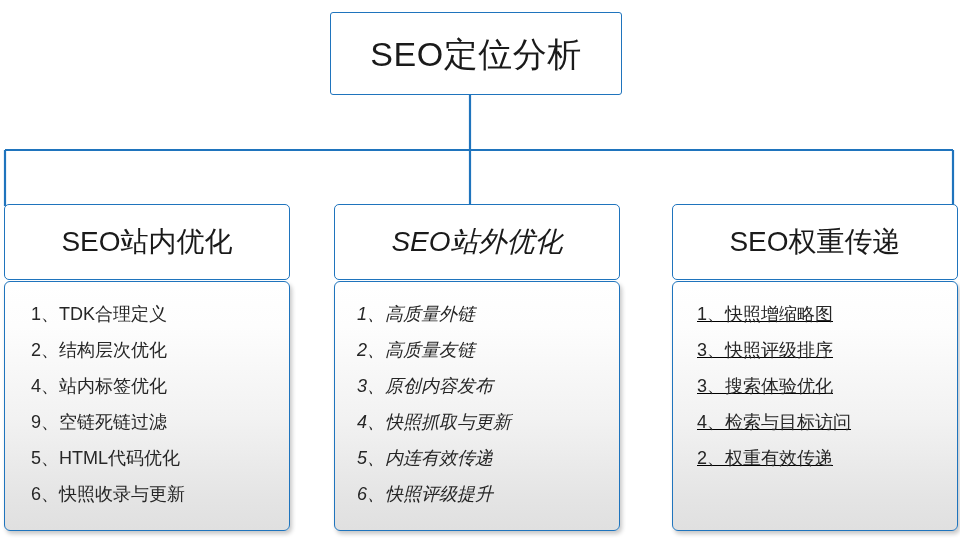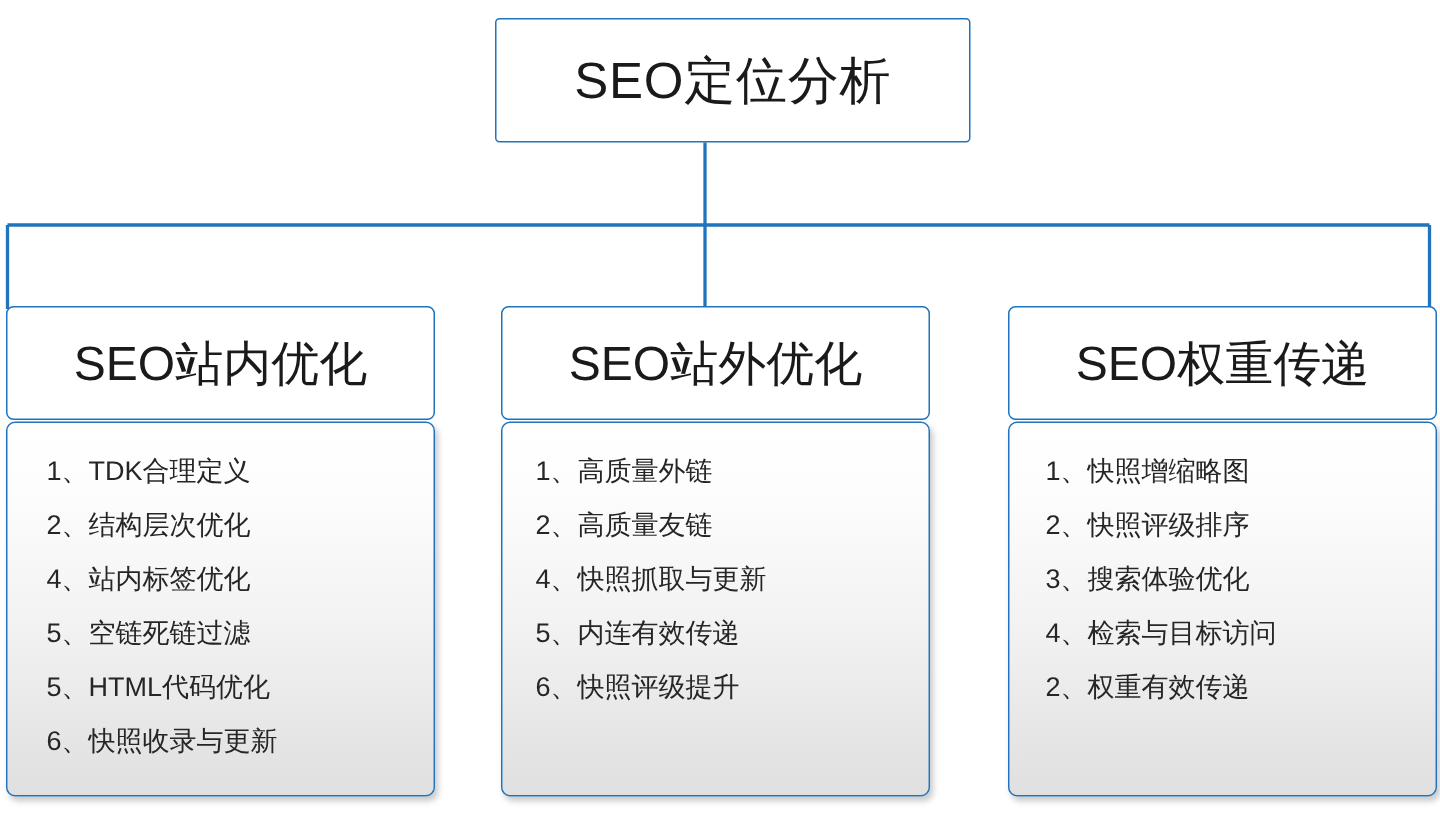--- a/index.html
+++ b/index.html
@@ -29,21 +29,21 @@
     width: 960px;
     height: 550px;
     pointer-events: none;
   }
 
   
   .root-box {
     position: absolute;
     left: 330px;
     top: 12px;
-    width: 317px;
+    width: 292px;
     height: 83px;
     box-sizing: border-box;
     border: 1.6px solid #1f74bd;
     border-radius: 3px;
     background: #ffffff;
     display: flex;
     align-items: center;
     justify-content: center;
   }
   .root-title {
@@ -54,35 +54,35 @@
     white-space: nowrap;
   }
 
   
   .branch {
     position: absolute;
     top: 204px;
     width: 286px;
   }
   .branch-1 { left: 4px; }
-  .branch-2 { left: 334px; }
+  .branch-2 { left: 334px; font-style: italic; }
   .branch-3 { left: 672px; }
 
   .branch-header {
     box-sizing: border-box;
     height: 76px;
     border: 1.6px solid #1f74bd;
     border-radius: 5px;
     background: #ffffff;
     display: flex;
     align-items: center;
     justify-content: center;
   }
   .branch-header-title {
-    font-size: 32px;
+    font-size: 28px;
     color: #1a1a1a;
     line-height: 1;
     white-space: nowrap;
   }
 
   .branch-body {
     box-sizing: border-box;
     margin-top: 1px;
     height: 250px;
     border: 1.6px solid #1f74bd;
@@ -99,21 +99,21 @@
     padding: 0 0 0 26px;
   }
   .item-list li {
     font-size: 18px;
     color: #262626;
     line-height: 36px;
     white-space: nowrap;
   }
 
   
-  .branch-3 .item-list { padding-left: 24px; }
+  .branch-3 .item-list { padding-left: 24px; text-decoration: underline; }
   .branch-2 .item-list { padding-left: 22px; }
 </style>
 </head>
 <body>
 
 <div class="canvas">
 
   <svg class="connectors" viewBox="0 0 960 550" width="960" height="550">
     <g stroke="#1f74bd" stroke-width="2.2" fill="none" shape-rendering="geometricPrecision">
 
@@ -135,50 +135,51 @@
 
   <div class="branch branch-1">
     <div class="branch-header">
       <span class="branch-header-title">SEO站内优化</span>
     </div>
     <div class="branch-body">
       <ul class="item-list">
         <li>1、TDK合理定义</li>
         <li>2、结构层次优化</li>
         <li>4、站内标签优化</li>
-        <li>5、空链死链过滤</li>
+        <li>9、空链死链过滤</li>
         <li>5、HTML代码优化</li>
         <li>6、快照收录与更新</li>
       </ul>
     </div>
   </div>
 
   <div class="branch branch-2">
     <div class="branch-header">
       <span class="branch-header-title">SEO站外优化</span>
     </div>
     <div class="branch-body">
       <ul class="item-list">
         <li>1、高质量外链</li>
         <li>2、高质量友链</li>
+        <li>3、原创内容发布</li>
         <li>4、快照抓取与更新</li>
         <li>5、内连有效传递</li>
         <li>6、快照评级提升</li>
       </ul>
     </div>
   </div>
 
   <div class="branch branch-3">
     <div class="branch-header">
       <span class="branch-header-title">SEO权重传递</span>
     </div>
     <div class="branch-body">
       <ul class="item-list">
         <li>1、快照增缩略图</li>
-        <li>2、快照评级排序</li>
+        <li>3、快照评级排序</li>
         <li>3、搜索体验优化</li>
         <li>4、检索与目标访问</li>
         <li>2、权重有效传递</li>
       </ul>
     </div>
   </div>
 
 </div>
 
 </body></html>

